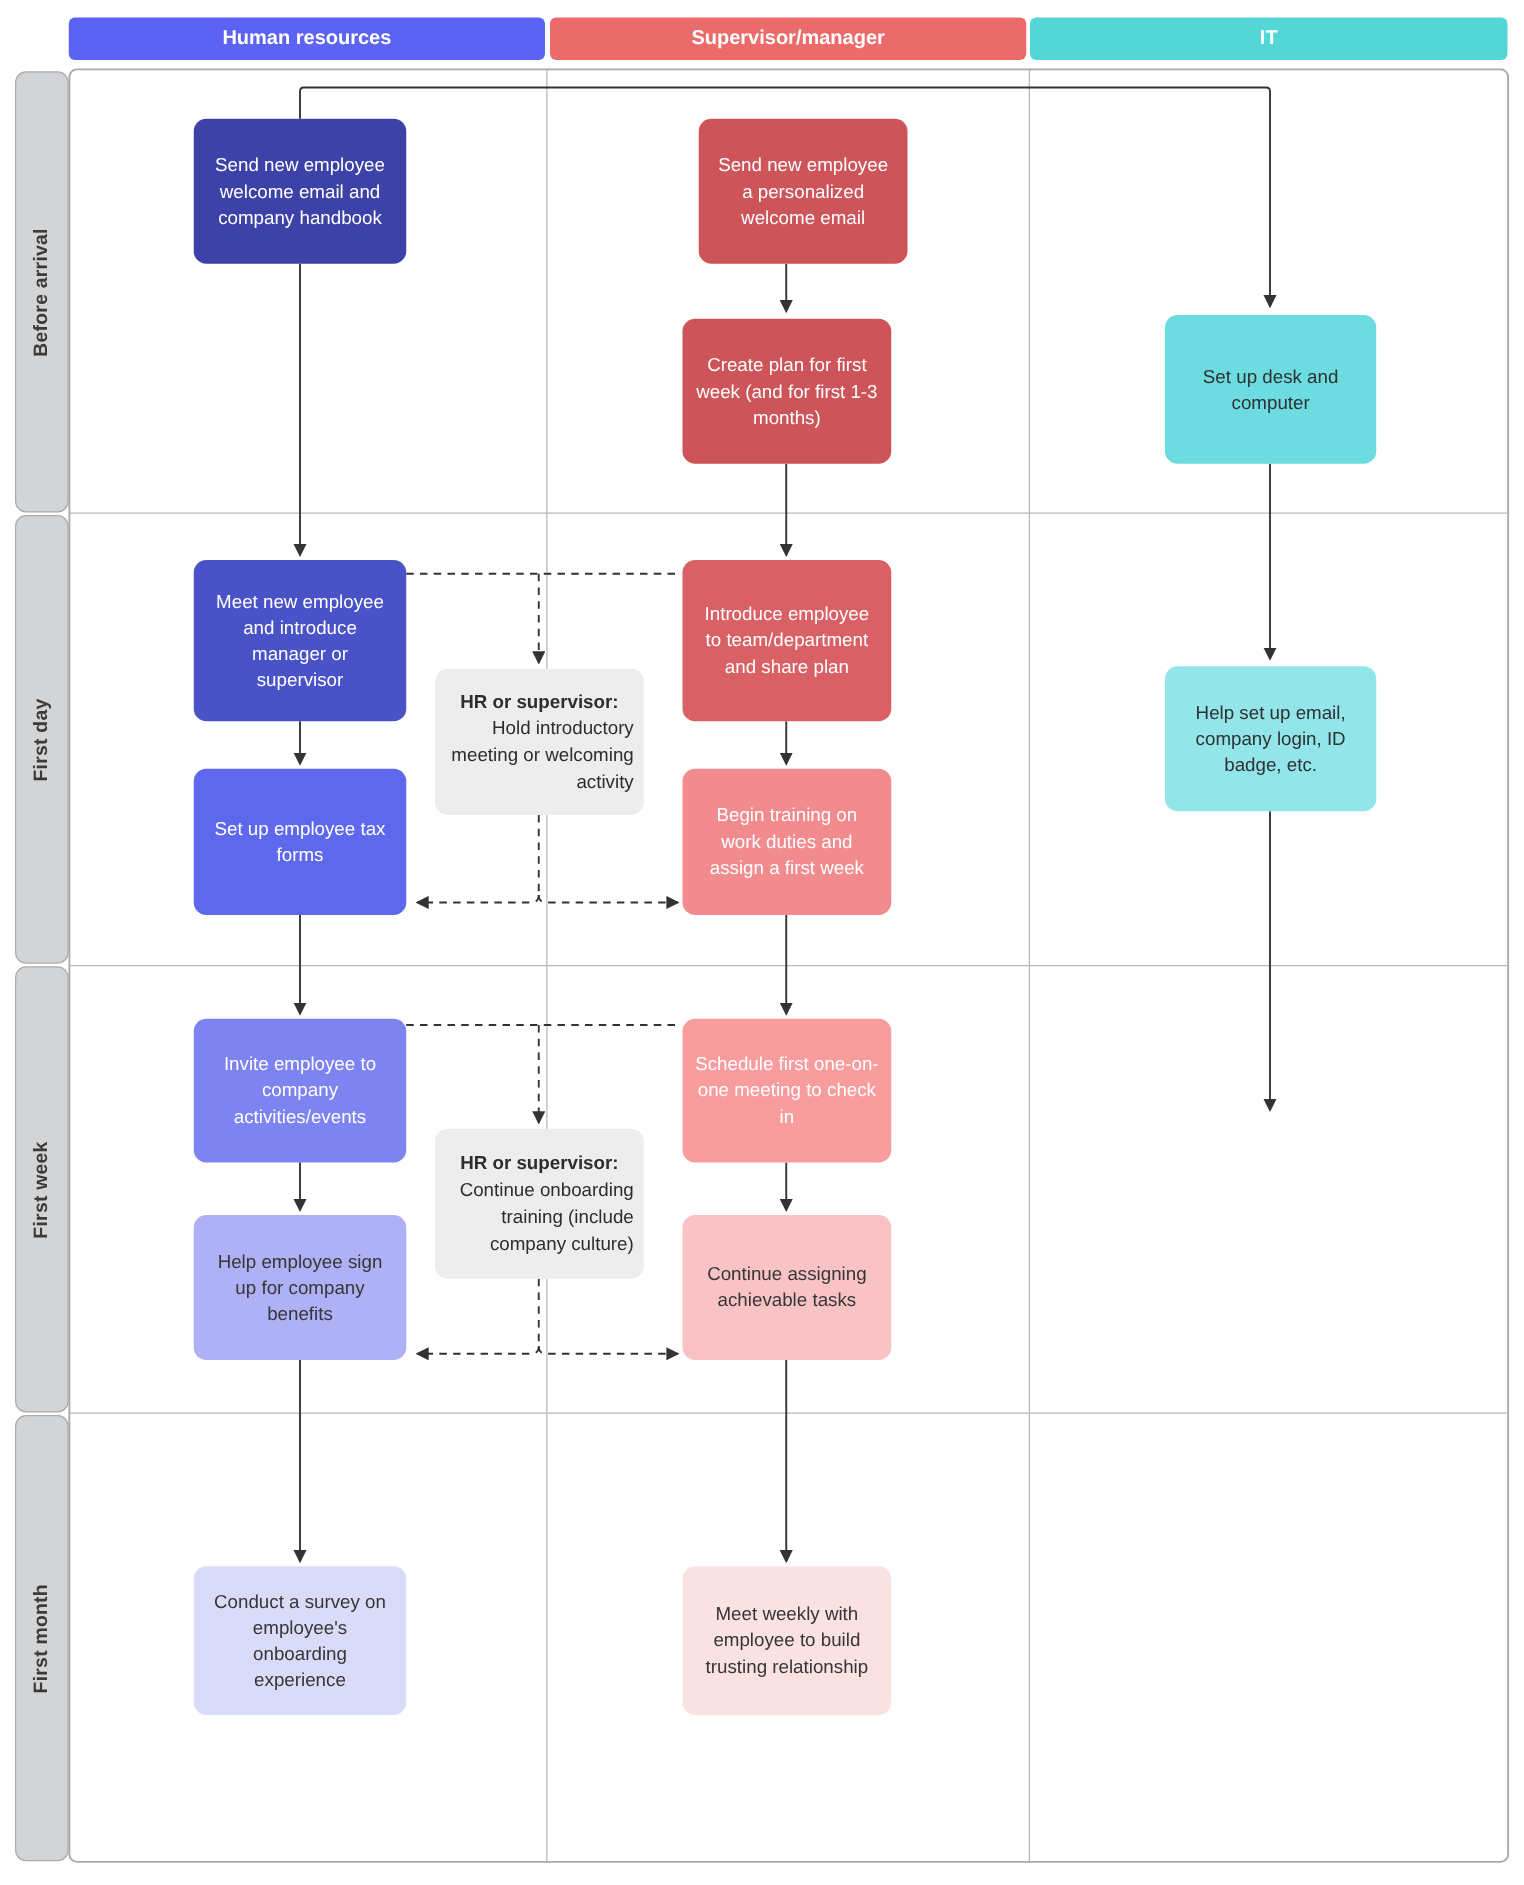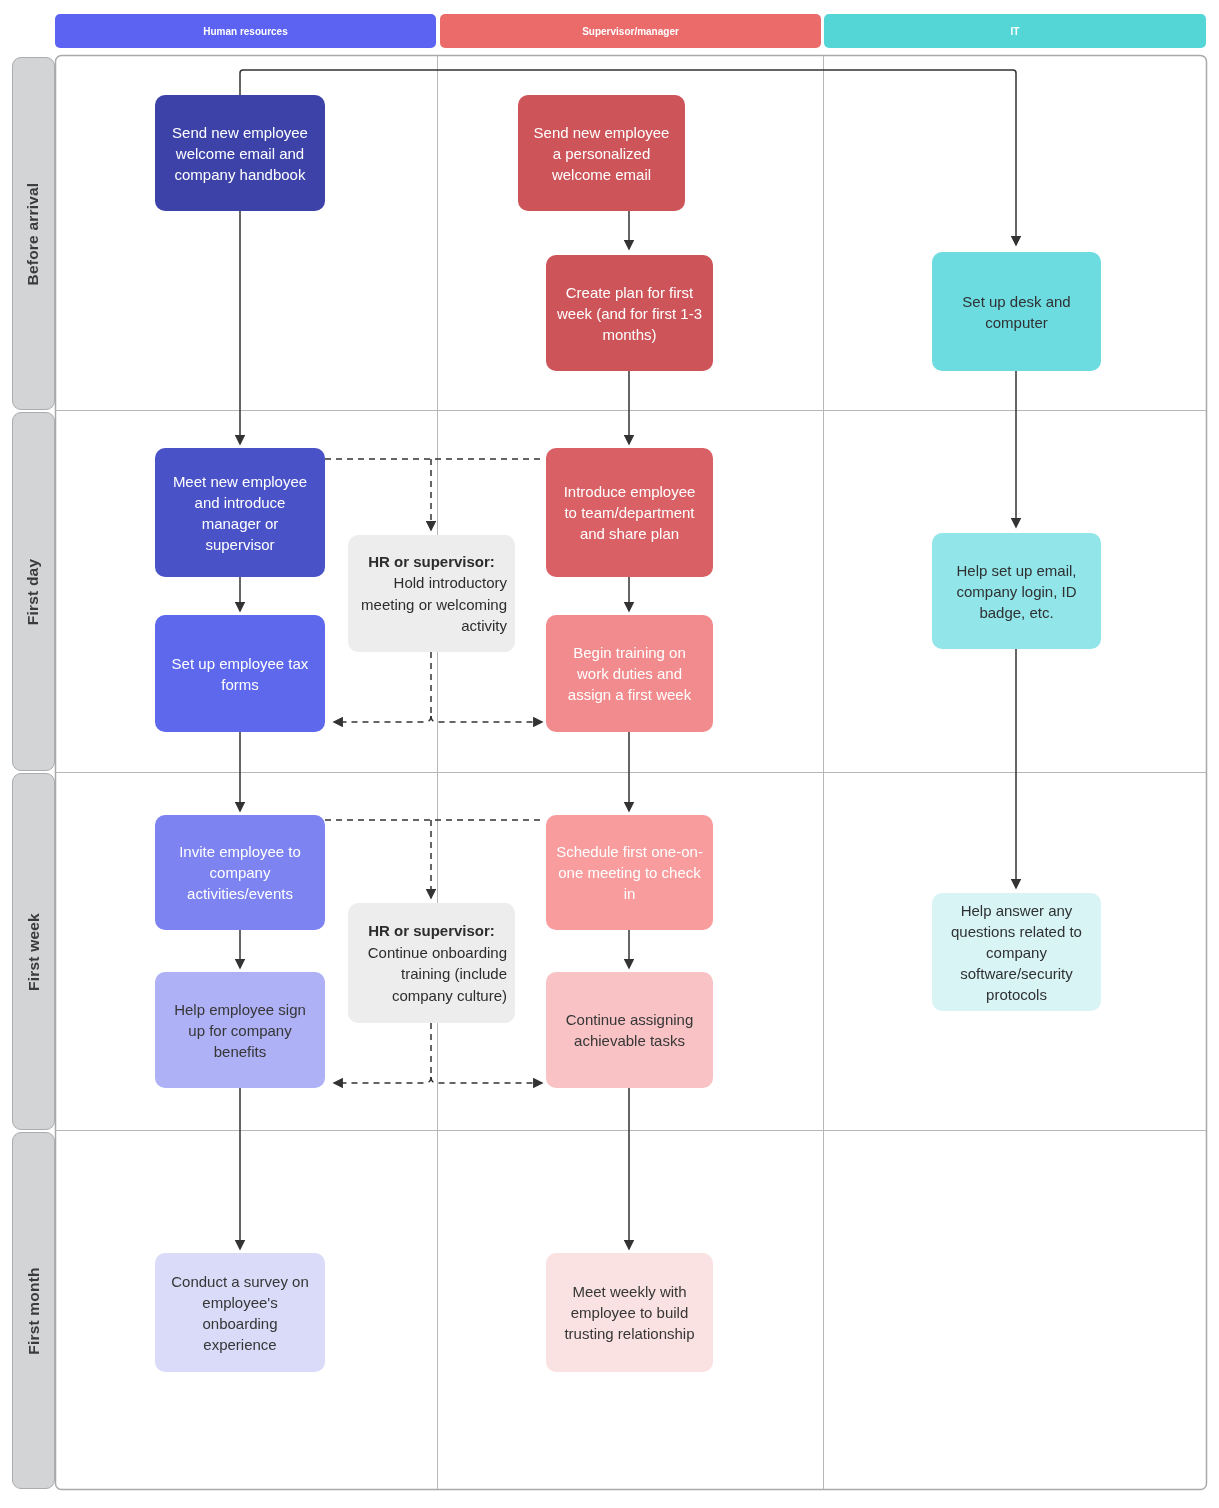--- a/index.html
+++ b/index.html
@@ -4,21 +4,21 @@
 <style>
   html,body { margin:0; padding:0; background:#ffffff; }
   .canvas {
     position:relative; width:1219px; height:1508px;
     font-family:"Liberation Sans", sans-serif; background:#ffffff; overflow:hidden;
   }
   svg.wires { position:absolute; left:0; top:0; z-index:0; }
   .lane-header {
     position:absolute; top:14px; height:34px; z-index:2;
     display:flex; align-items:center; justify-content:center;
-    color:#ffffff; font-weight:bold; font-size:10px; border-radius:5px;
+    color:#ffffff; font-weight:bold; font-size:16px; border-radius:5px;
   }
   .rowlabel {
     position:absolute; left:12px; width:43px; z-index:2; box-sizing:border-box;
     background:#d3d4d6; border:1.5px solid #aaacae; border-radius:9px;
     display:flex; align-items:center; justify-content:center;
   }
   .rowlabel span {
     transform:rotate(-90deg); white-space:nowrap;
     font-weight:bold; font-size:15.5px; color:#3b3b3b; letter-spacing:0.2px;
   }
@@ -105,31 +105,30 @@
       <span>First month</span>
     </div>
 
   <div class="node" style="left: 155px; top: 95px; width: 170px; height: 116px; background-color: rgb(60, 66, 167); color: rgb(255, 255, 255);">Send new employee welcome email and company handbook</div>
   <div class="node" style="left: 155px; top: 448px; width: 170px; height: 129px; background-color: rgb(74, 82, 200); color: rgb(255, 255, 255);">Meet new employee and introduce manager or supervisor</div>
   <div class="node" style="left: 155px; top: 615px; width: 170px; height: 117px; background-color: rgb(94, 104, 236); color: rgb(255, 255, 255);">Set up employee tax forms</div>
   <div class="node" style="left: 155px; top: 815px; width: 170px; height: 115px; background-color: rgb(125, 131, 240); color: rgb(255, 255, 255);">Invite employee to company activities/events</div>
   <div class="node" style="left: 155px; top: 972px; width: 170px; height: 116px; background-color: rgb(174, 177, 245); color: rgb(54, 54, 54);">Help employee sign up for company benefits</div>
   <div class="node" style="left: 155px; top: 1253px; width: 170px; height: 119px; background-color: rgb(218, 219, 248); color: rgb(54, 54, 54);">Conduct a survey on employee's onboarding experience</div>
 
-  <div class="node" style="left: 518px; top: 95px; width: 167px; height: 116px; background-color: rgb(205, 84, 89); color: rgb(255, 255, 255);">Send new employee a personalized welcome email</div>
+  <div class="node" style="left: 559px; top: 95px; width: 167px; height: 116px; background-color: rgb(205, 84, 89); color: rgb(255, 255, 255);">Send new employee a personalized welcome email</div>
   <div class="node" style="left: 546px; top: 255px; width: 167px; height: 116px; background-color: rgb(205, 84, 89); color: rgb(255, 255, 255);">Create plan for first week (and for first 1-3 months)</div>
   <div class="node" style="left: 546px; top: 448px; width: 167px; height: 129px; background-color: rgb(217, 96, 101); color: rgb(255, 255, 255);">Introduce employee to team/department and share plan</div>
   <div class="node" style="left: 546px; top: 615px; width: 167px; height: 117px; background-color: rgb(242, 139, 141); color: rgb(255, 255, 255);">Begin training on work duties and assign a first week</div>
   <div class="node" style="left: 546px; top: 815px; width: 167px; height: 115px; background-color: rgb(248, 156, 158); color: rgb(255, 255, 255);">Schedule first one-on-one meeting to check in</div>
   <div class="node" style="left: 546px; top: 972px; width: 167px; height: 116px; background-color: rgb(249, 195, 198); color: rgb(54, 54, 54);">Continue assigning achievable tasks</div>
   <div class="node" style="left: 546px; top: 1253px; width: 167px; height: 119px; background-color: rgb(251, 226, 226); color: rgb(54, 54, 54);">Meet weekly with employee to build trusting relationship</div>
 
   <div class="node" style="left: 932px; top: 252px; width: 169px; height: 119px; background-color: rgb(108, 220, 224); color: rgb(47, 49, 51);">Set up desk and computer</div>
   <div class="node" style="left: 932px; top: 533px; width: 169px; height: 116px; background-color: rgb(146, 229, 232); color: rgb(47, 49, 51);">Help set up email, company login, ID badge, etc.</div>
-  <div class="node" style="left: 932px; top: 893px; width: 169px; height: 118px; background-color: rgb(217, 244, 245); color: rgb(47, 49, 51);">Help answer any questions related to company software/security protocols</div>
 
   <div class="note" style="left: 348px; top: 535px; width: 167px; height: 117px; background-color: rgb(237, 237, 237); color: rgb(45, 45, 45);">
     <div class="lead">HR or supervisor:</div>
     <div class="body">Hold introductory meeting or welcoming activity</div>
   </div>
   <div class="note" style="left: 348px; top: 903px; width: 167px; height: 120px; background-color: rgb(237, 237, 237); color: rgb(45, 45, 45);">
     <div class="lead">HR or supervisor:</div>
     <div class="body">Continue onboarding training (include company culture)</div>
   </div>
 

